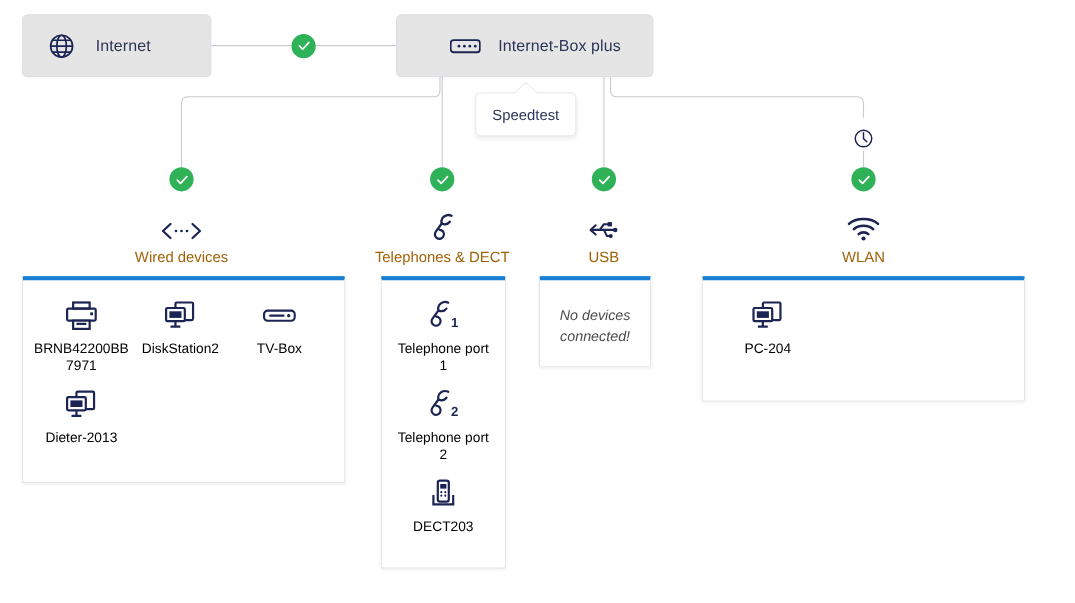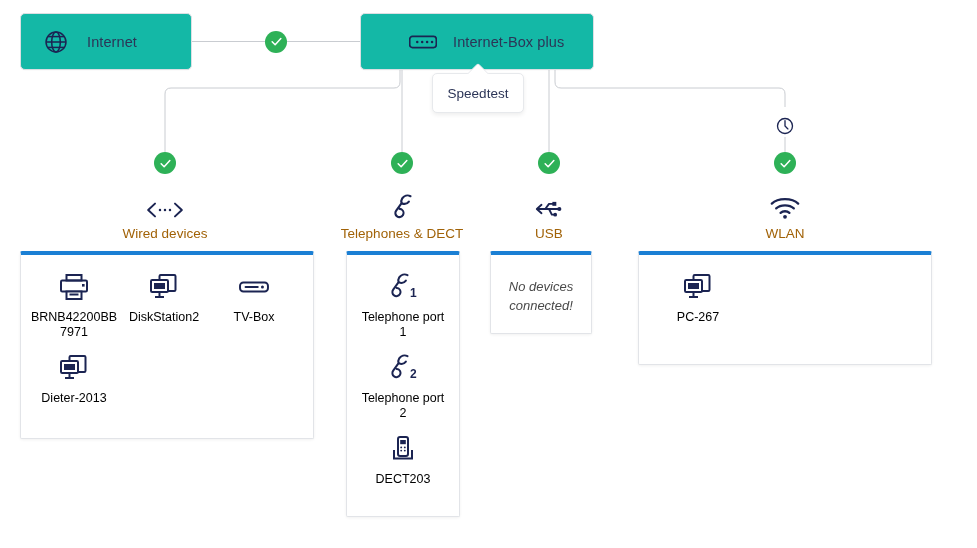--- a/index.html
+++ b/index.html
@@ -14,41 +14,41 @@
   }
   #stage{position:absolute;left:0;top:0;width:977px;height:548px;}
 
   
   #wires{position:absolute;left:0;top:0;width:977px;height:548px;pointer-events:none;}
   #wires path,#wires line{fill:none;stroke:#c9ccd1;stroke-width:1;}
 
   
   .node-box{
     position:absolute;
-    background:#14b8a6;
+    background:#e5e5e5;
     border:1px solid #dcdfe3;
     border-radius:5px;
     display:flex;align-items:center;
     box-sizing:border-box;
     box-shadow:0 1px 1px rgba(0,0,0,.02);
   }
   .node-box .nb-icon{
     margin-left:22px;margin-right:18px;
     display:flex;align-items:center;justify-content:center;
     color:#1b2452;
   }
   .node-box .nb-label{
     font-size:14.5px;color:#2c3557;letter-spacing:.1px;
   }
   #internet-box{left:20px;top:13px;width:172px;height:57px;}
   #router-box{left:360px;top:13px;width:234px;height:57px;}
 
   
   #speedtest{
-    position:absolute;left:432px;top:73px;width:90px;height:38px;
+    position:absolute;left:432px;top:84px;width:90px;height:38px;
     background:#fff;border:1px solid #e7e9ec;border-radius:5px;
     display:flex;align-items:center;justify-content:center;
     font-size:13.5px;color:#2c3557;
     box-shadow:0 2px 4px rgba(0,0,0,.07);
     z-index:6;
   }
   #speedtest .tip-arrow{
     position:absolute;top:-8px;left:50%;margin-left:-8px;
     width:15px;height:15px;background:#fff;
     border-left:1px solid #e7e9ec;border-top:1px solid #e7e9ec;
@@ -366,18 +366,18 @@
       <div class="device">
         <span class="dev-icon">
           <svg width="30" height="28" viewBox="0 0 30 28" fill="none" stroke="#1b2452" stroke-width="2">
             <rect x="10.5" y="2" width="16" height="16" rx="1.2"></rect>
             <rect x="2" y="7" width="17" height="12" rx="1.2" fill="#fff"></rect>
             <rect x="5" y="10" width="11" height="6" fill="#1b2452" stroke="none"></rect>
             <line x1="10.5" y1="19" x2="10.5" y2="23.5"></line>
             <line x1="6" y1="24" x2="15" y2="24"></line>
           </svg>
         </span>
-        <span class="dev-name">PC-267</span>
+        <span class="dev-name">PC-204</span>
       </div>
     </div>
   </div>
 
 </div>
 
 </body></html>

